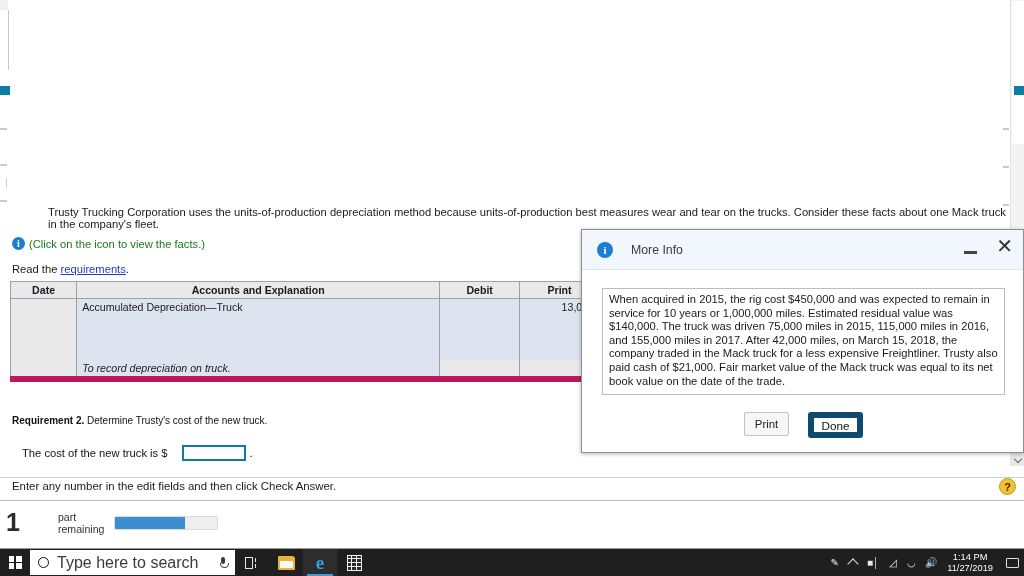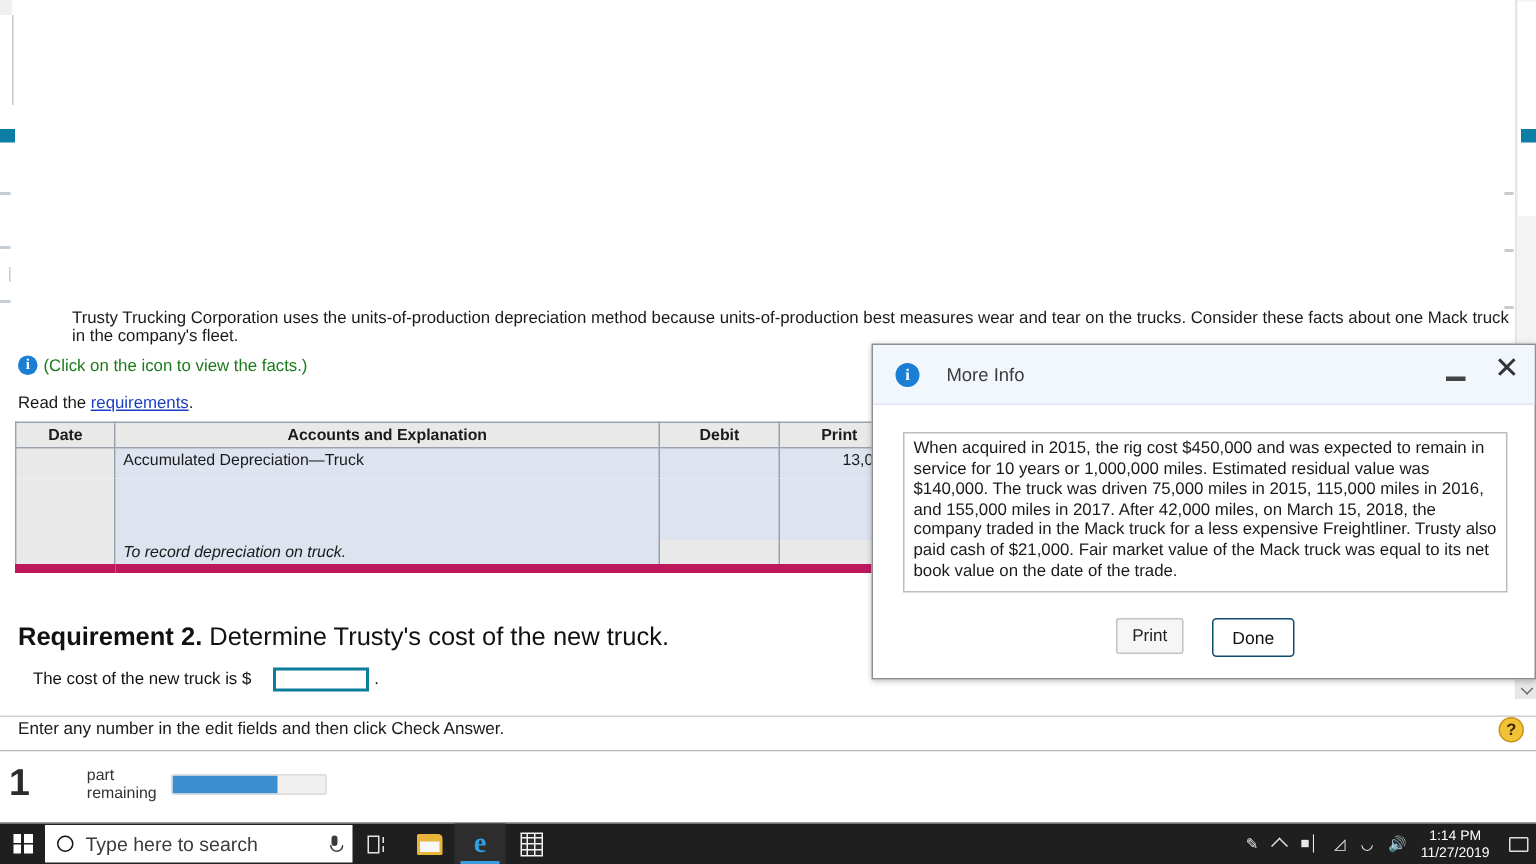--- a/index.html
+++ b/index.html
@@ -123,21 +123,21 @@
   .memo { font-style: italic; }
 
   .jrow-a td { height: 20px; }
   .jrow-b td { height: 20px; }
   .jrow-c td { height: 41px; }
   .jrow-d td { height: 17px; border-bottom: 6px solid #be185d; }
 
   
   .req2 {
     position: absolute; left: 12px; top: 415px;
-    font-size: 17px; color: #111;
+    font-size: 10px; color: #111;
   }
   .req2 b { font-weight: bold; }
 
   .answer-row {
     position: absolute; left: 22px; top: 445px;
     display: flex; align-items: center;
     font-size: 11.2px; color: #111;
   }
   .answer-input {
     width: 64px; height: 16px; margin-left: 14px;
@@ -236,21 +236,21 @@
     display: flex; justify-content: center; gap: 19px;
   }
   .btn-print {
     width: 45px; height: 24px;
     background: #f6f6f6; border: 1px solid #c2c2c2; border-radius: 2px;
     font-size: 11.4px; color: #222; cursor: pointer;
     font-family: "Liberation Sans", sans-serif;
   }
   .btn-done {
     width: 55px; height: 26px;
-    background: #ffffff; border: 1px solid #0c4a6e; border-radius: 3px;
+    background: #ffffff; border: 6px solid #0c4a6e; border-radius: 3px;
     font-size: 11.7px; color: #111; cursor: pointer;
     font-family: "Liberation Sans", sans-serif;
   }
 
   
   .taskbar {
     position: absolute; left: 0; bottom: 0; width: 1024px; height: 27px;
     background: #1f1f1f;
     display: flex; align-items: center;
   }
@@ -266,21 +266,21 @@
   .win-logo i { background: #ffffff; display: block; }
   .search-box {
     width: 205px; height: 25px; background: #ffffff;
     display: flex; align-items: center; gap: 8px;
     padding: 0 6px 0 8px; cursor: text;
   }
   .search-circle {
     width: 11px; height: 11px; border: 1.6px solid #111; border-radius: 50%;
     flex: none;
   }
-  .search-ph { font-size: 13px; color: #3b3b3b; flex: 1; }
+  .search-ph { font-size: 16px; color: #3b3b3b; flex: 1; }
   .mic-icon { width: 12px; height: 14px; position: relative; flex: none; }
   .mic-icon::before {
     content: ""; position: absolute; left: 4px; top: 1px;
     width: 4px; height: 7px; border-radius: 2px; background: #3b3b3b;
   }
   .mic-icon::after {
     content: ""; position: absolute; left: 2.5px; top: 7px;
     width: 7px; height: 4px;
     border: 1.2px solid #3b3b3b; border-top: none;
     border-radius: 0 0 5px 5px;

